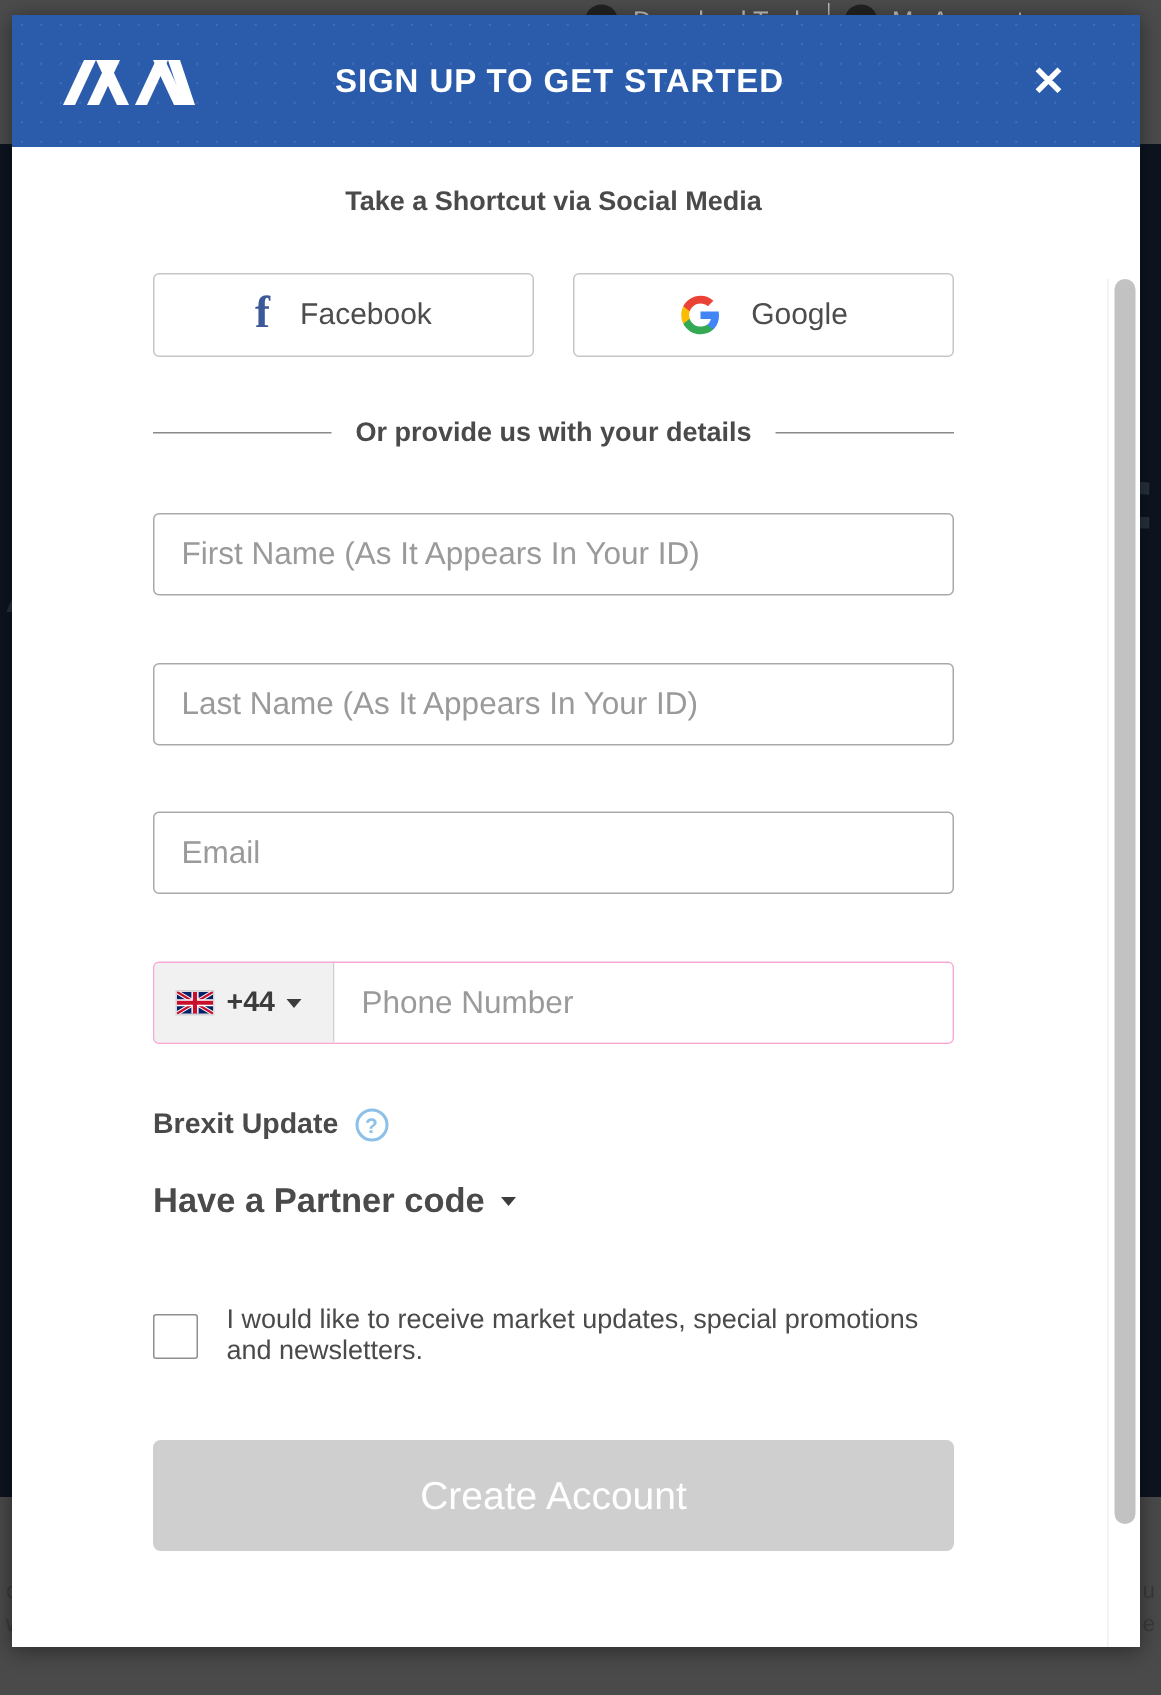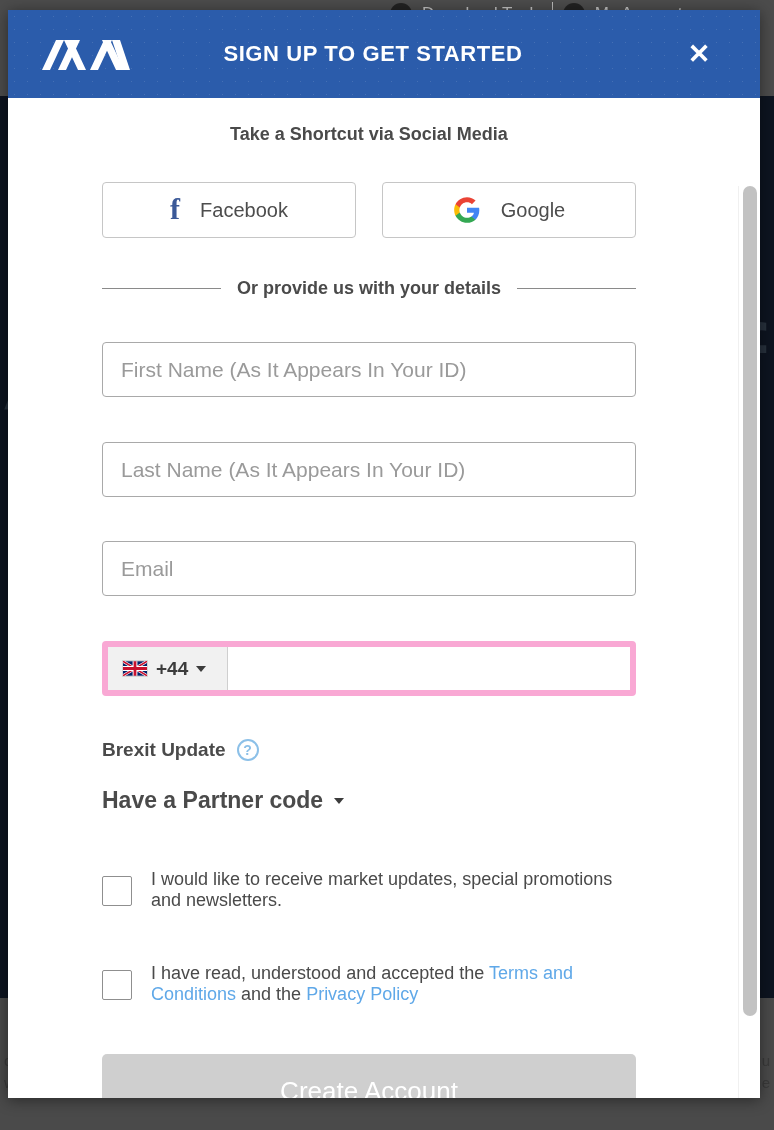--- a/index.html
+++ b/index.html
@@ -243,21 +243,21 @@
   .text-field::placeholder { color: #9a9a9a; opacity: 1; }
   #first-name-wrap { margin-top: 43px; }
   #last-name-wrap  { margin-top: 45px; }
   #email-wrap      { margin-top: 44px; }
   #phone-wrap      { margin-top: 45px; }
 
   #phone-group {
     display: flex;
     width: 100%;
     height: 55px;
-    border: 6px solid #f9a8d4;
+    border: 1px solid #f9a8d4;
     border-radius: 4px;
     overflow: hidden;
     background: #fff;
   }
   #country-select {
     width: 120px;
     background: #f1f1f1;
     border-right: 1px solid #cfcfcf;
     display: flex;
     align-items: center;
@@ -487,42 +487,39 @@
             <svg class="flag-uk" viewBox="0 0 60 36" aria-hidden="true">
               <rect width="60" height="36" fill="#012169"></rect>
               <path d="M0,0 L60,36 M60,0 L0,36" stroke="#ffffff" stroke-width="7"></path>
               <path d="M0,0 L60,36 M60,0 L0,36" stroke="#C8102E" stroke-width="4"></path>
               <path d="M30,0 V36 M0,18 H60" stroke="#ffffff" stroke-width="12"></path>
               <path d="M30,0 V36 M0,18 H60" stroke="#C8102E" stroke-width="7"></path>
             </svg>
             <span id="country-code">+44</span>
             <span class="caret-down"></span>
           </div>
+          <input id="phone-input" type="text" placeholder="Phone Number" style="">
         </div>
       </div>
 
       <div id="brexit-row">
         <span id="brexit-label">Brexit Update</span>
         <span class="help-circle">?</span>
       </div>
 
       <div id="partner-row">
         <span id="partner-label">Have a Partner code</span>
         <span class="caret-down"></span>
       </div>
 
       <div class="checkbox-row" id="consent-marketing-row">
         <span class="checkbox-box"></span>
         <span class="checkbox-text">I would like to receive market updates, special promotions and newsletters.</span>
       </div>
 
-      <div class="checkbox-row" id="consent-terms-row">
-        <span class="checkbox-box"></span>
-        <span class="checkbox-text"><span>I have read, understood and accepted the </span><span class="link">Terms and Conditions</span><span> and the </span><span class="link">Privacy Policy</span></span>
-      </div>
 
       <div id="submit-wrap">
         <button id="create-account-button">Create Account</button>
       </div>
 
     </div>
 
     <div id="scrollbar-track">
       <div id="scrollbar-thumb"></div>
     </div>

